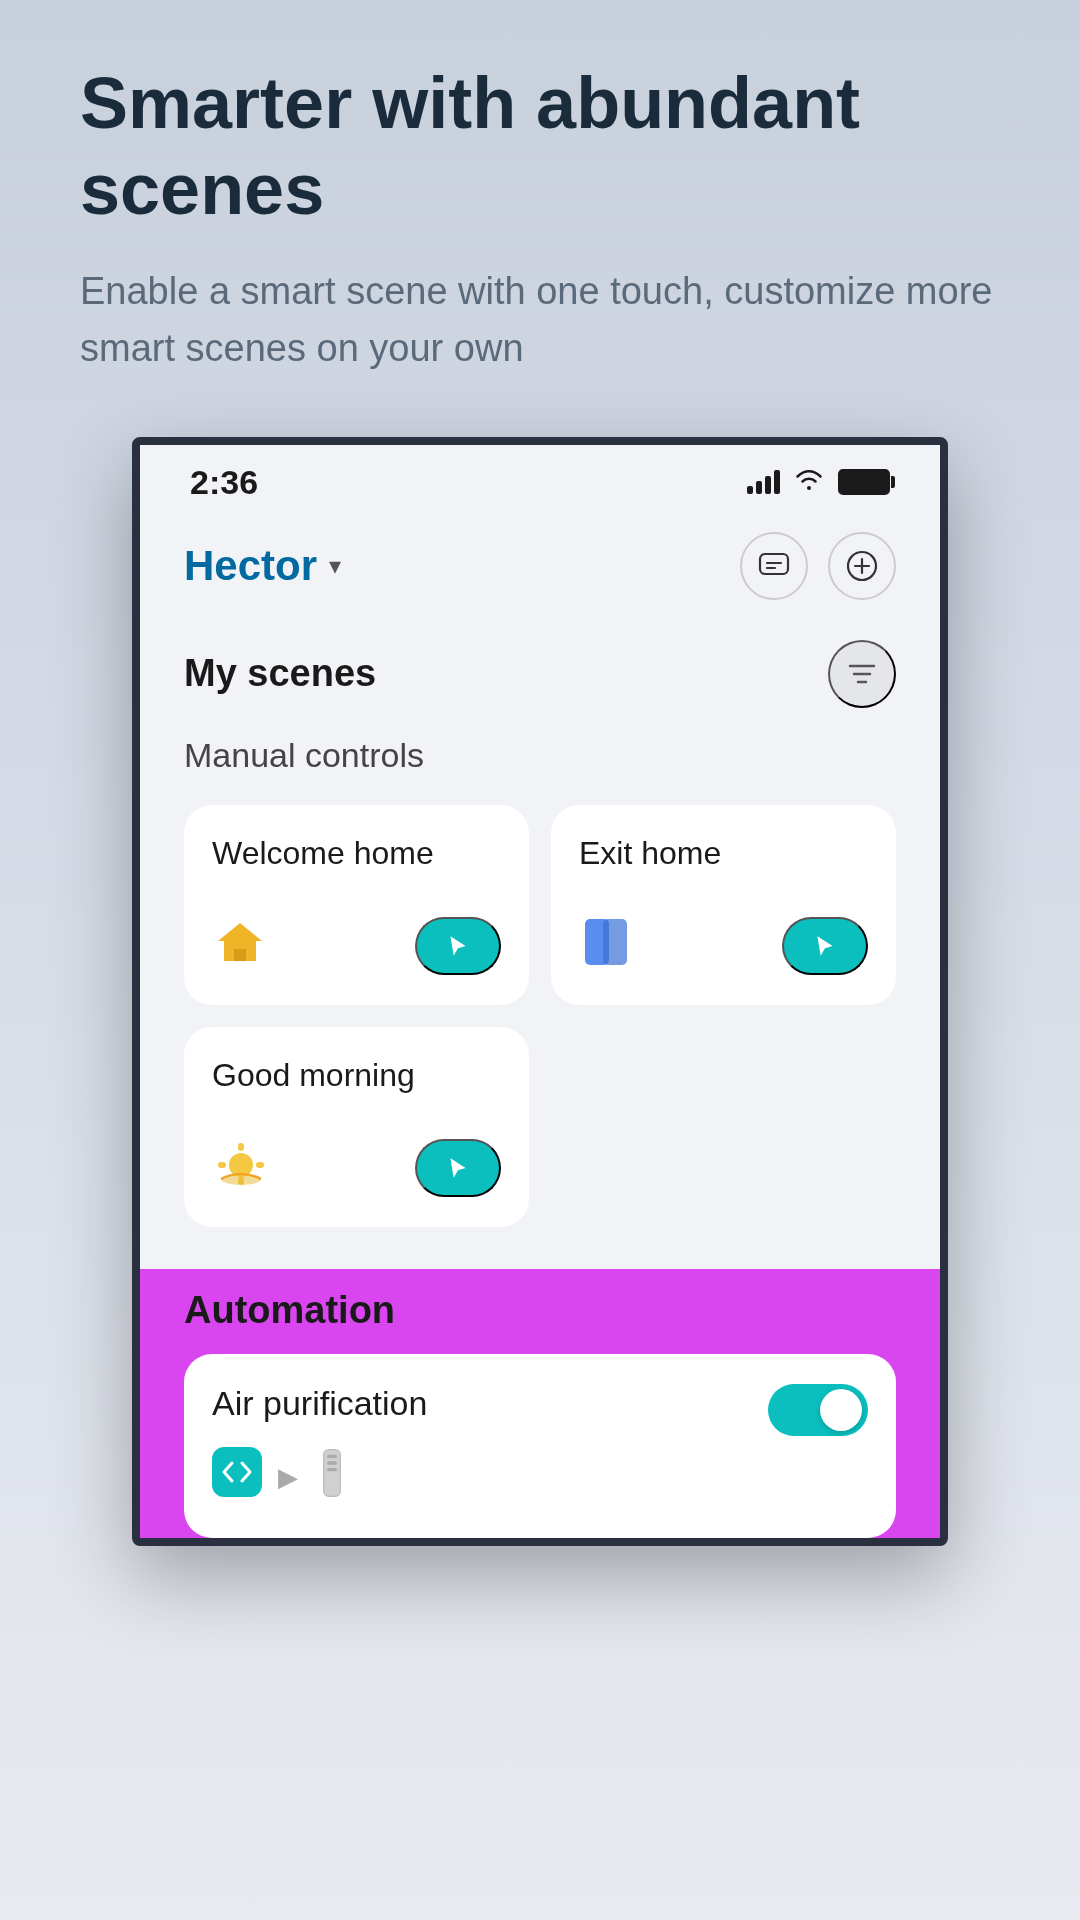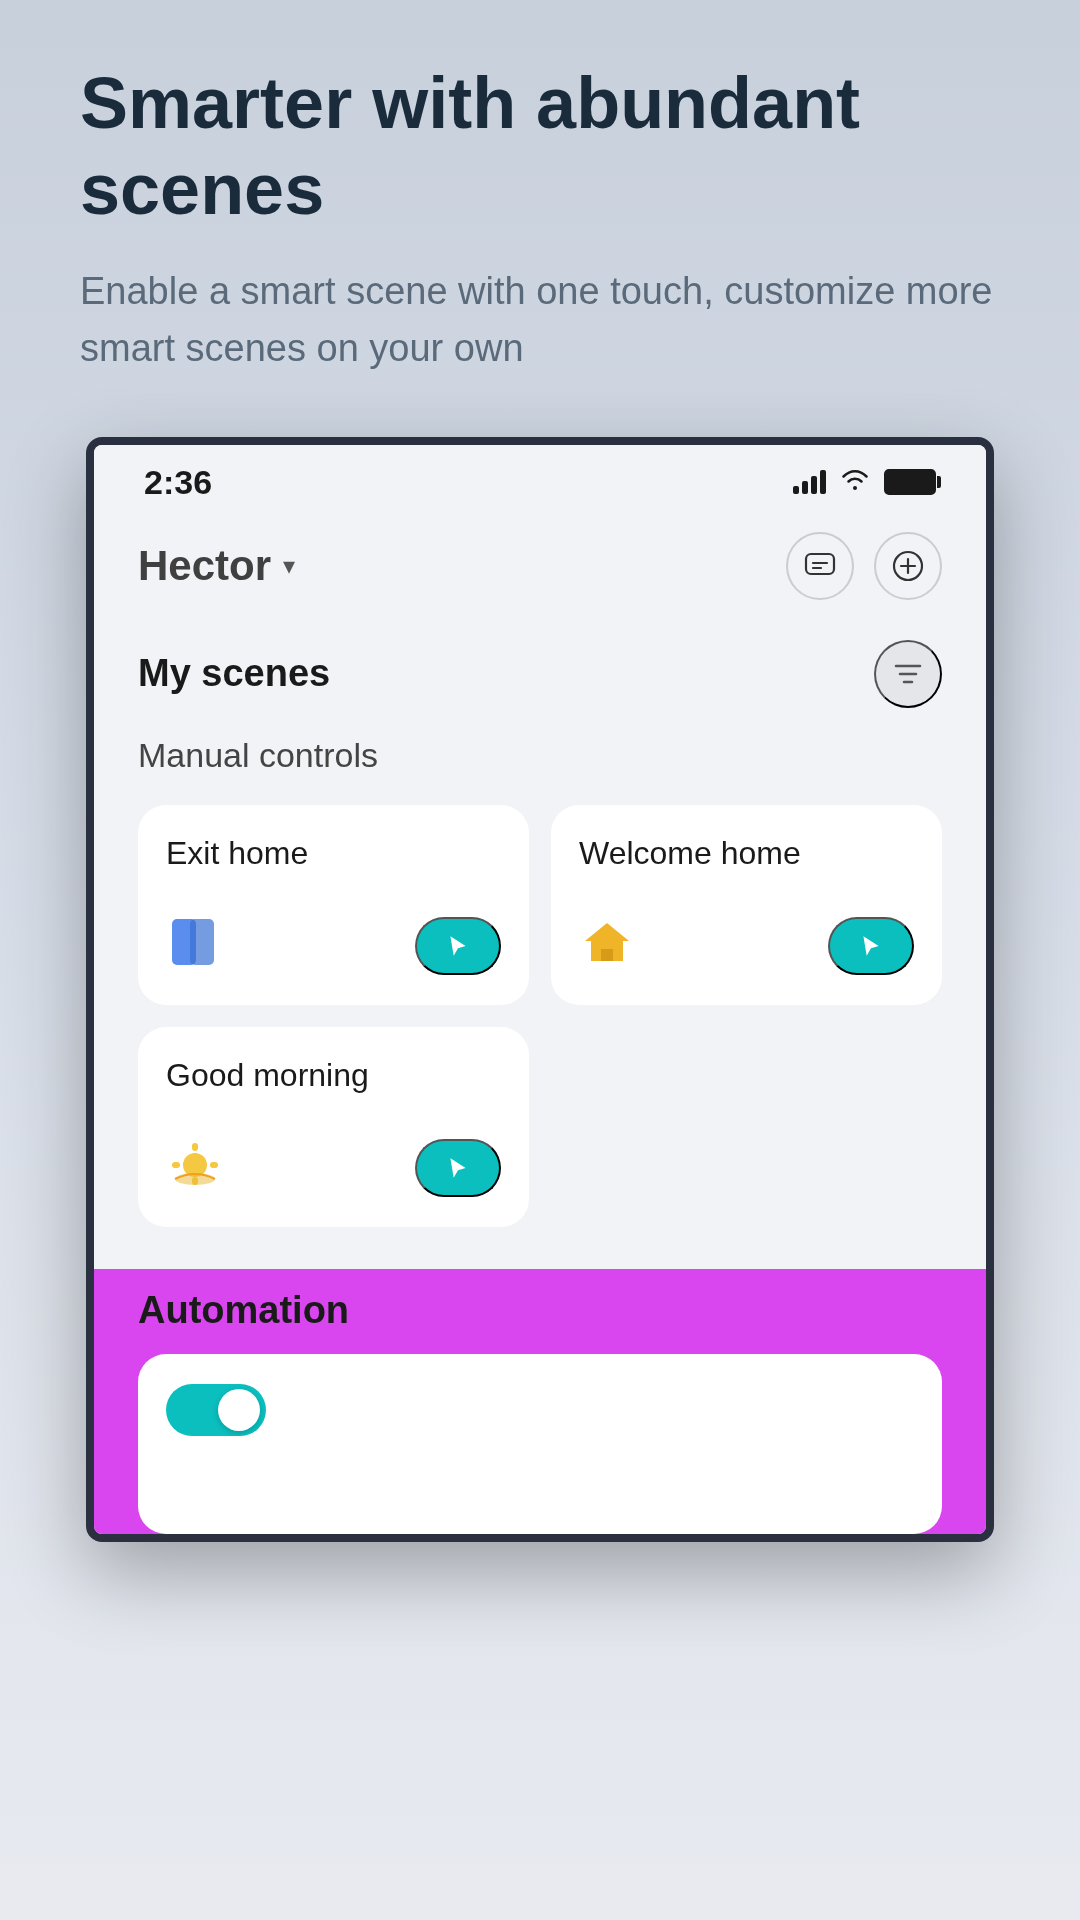--- a/index.html
+++ b/index.html
@@ -31,23 +31,23 @@
 
     .promo-subtitle {
       font-size: 38px;
       color: #5a6a7a;
       line-height: 1.5;
       font-weight: 400;
       margin-top: 28px;
     }
 
     .phone-frame {
-      width: 908px;
+      width: 816px;
       background: #f2f3f7;
-      border-radius: 16px;
+      border-radius: 8px;
       border: 8px solid #2a3040;
       overflow: hidden;
       box-shadow: 0 30px 80px rgba(0,0,0,0.3);
       margin-top: 20px;
     }
 
     .status-bar {
       background: #f2f3f7;
       display: flex;
       justify-content: space-between;
@@ -116,21 +116,21 @@
 
     .location-selector {
       display: flex;
       align-items: center;
       gap: 12px;
     }
 
     .location-name {
       font-size: 42px;
       font-weight: 600;
-      color: #404040;
+      color: #0369a1;
       text-align: center;
     }
 
     .chevron-down {
       font-size: 24px;
       color: #555;
     }
 
     .header-actions {
       display: flex;
@@ -382,43 +382,43 @@
           <path d="M4 8h24M8 16h16M12 24h8" stroke="#555" stroke-width="2.5" stroke-linecap="round"></path>
         </svg>
       </button>
     </div>
 
     <div class="subsection-title">Manual controls</div>
 
     <div class="cards-grid">
 
       <div class="scene-card">
+        <span class="card-title">Welcome home</span>
+        <div class="card-footer">
+          <span class="card-icon">
+            <svg width="56" height="54" viewBox="0 0 56 54" fill="none">
+              <path d="M28 8L6 26h6v20h12V34h8v12h12V26h6L28 8z" fill="#f0b429"></path>
+              <rect x="22" y="34" width="12" height="12" fill="#d99a1a"></rect>
+            </svg>
+          </span>
+          <button class="run-btn">
+            <svg class="cursor-icon" viewBox="0 0 24 24">
+              <path d="M5 3l14 9-7 2-4 7-3-18z" fill="white"></path>
+            </svg>
+          </button>
+        </div>
+      </div>
+
+      <div class="scene-card">
         <span class="card-title">Exit home</span>
         <div class="card-footer">
           <span class="card-icon">
             <svg width="54" height="54" viewBox="0 0 54 54" fill="none">
               <rect x="6" y="4" width="24" height="46" rx="5" fill="#5b8dee"></rect>
               <rect x="24" y="4" width="24" height="46" rx="5" fill="#3a70d4" opacity="0.7"></rect>
-            </svg>
-          </span>
-          <button class="run-btn">
-            <svg class="cursor-icon" viewBox="0 0 24 24">
-              <path d="M5 3l14 9-7 2-4 7-3-18z" fill="white"></path>
-            </svg>
-          </button>
-        </div>
-      </div>
-
-      <div class="scene-card">
-        <span class="card-title">Welcome home</span>
-        <div class="card-footer">
-          <span class="card-icon">
-            <svg width="56" height="54" viewBox="0 0 56 54" fill="none">
-              <path d="M28 8L6 26h6v20h12V34h8v12h12V26h6L28 8z" fill="#f0b429"></path>
-              <rect x="22" y="34" width="12" height="12" fill="#d99a1a"></rect>
             </svg>
           </span>
           <button class="run-btn">
             <svg class="cursor-icon" viewBox="0 0 24 24">
               <path d="M5 3l14 9-7 2-4 7-3-18z" fill="white"></path>
             </svg>
           </button>
         </div>
       </div>
 
@@ -443,20 +443,40 @@
           </button>
         </div>
       </div>
 
     </div>
   </div>
 
   <div class="automation-section">
     <div class="automation-title">Automation</div>
     <div class="automation-item">
+      <div class="automation-item-left">
+        <div class="automation-item-name">Air purification</div>
+        <div class="automation-icons-row">
+          <span class="auto-icon">
+            <svg width="50" height="50" viewBox="0 0 50 50" fill="none">
+              <rect width="50" height="50" rx="12" fill="#0bbfbf"></rect>
+              <path d="M20 34l-8-9 8-9M30 16l8 9-8 9" stroke="white" stroke-width="3" stroke-linecap="round" stroke-linejoin="round" fill="none"></path>
+            </svg>
+          </span>
+          <span class="arrow-icon">▶</span>
+          <span class="device-icon">
+            <svg width="36" height="50" viewBox="0 0 36 60" fill="none">
+              <rect x="8" y="2" width="20" height="56" rx="6" fill="#d0d0d0" stroke="#bbb" stroke-width="1.5"></rect>
+              <rect x="12" y="8" width="12" height="4" rx="2" fill="#aaa"></rect>
+              <rect x="12" y="16" width="12" height="4" rx="2" fill="#aaa"></rect>
+              <rect x="12" y="24" width="12" height="4" rx="2" fill="#aaa"></rect>
+            </svg>
+          </span>
+        </div>
+      </div>
       <div class="toggle-container">
         <div class="toggle">
           <div class="toggle-thumb"></div>
         </div>
       </div>
     </div>
   </div>
 
 </div>
 

